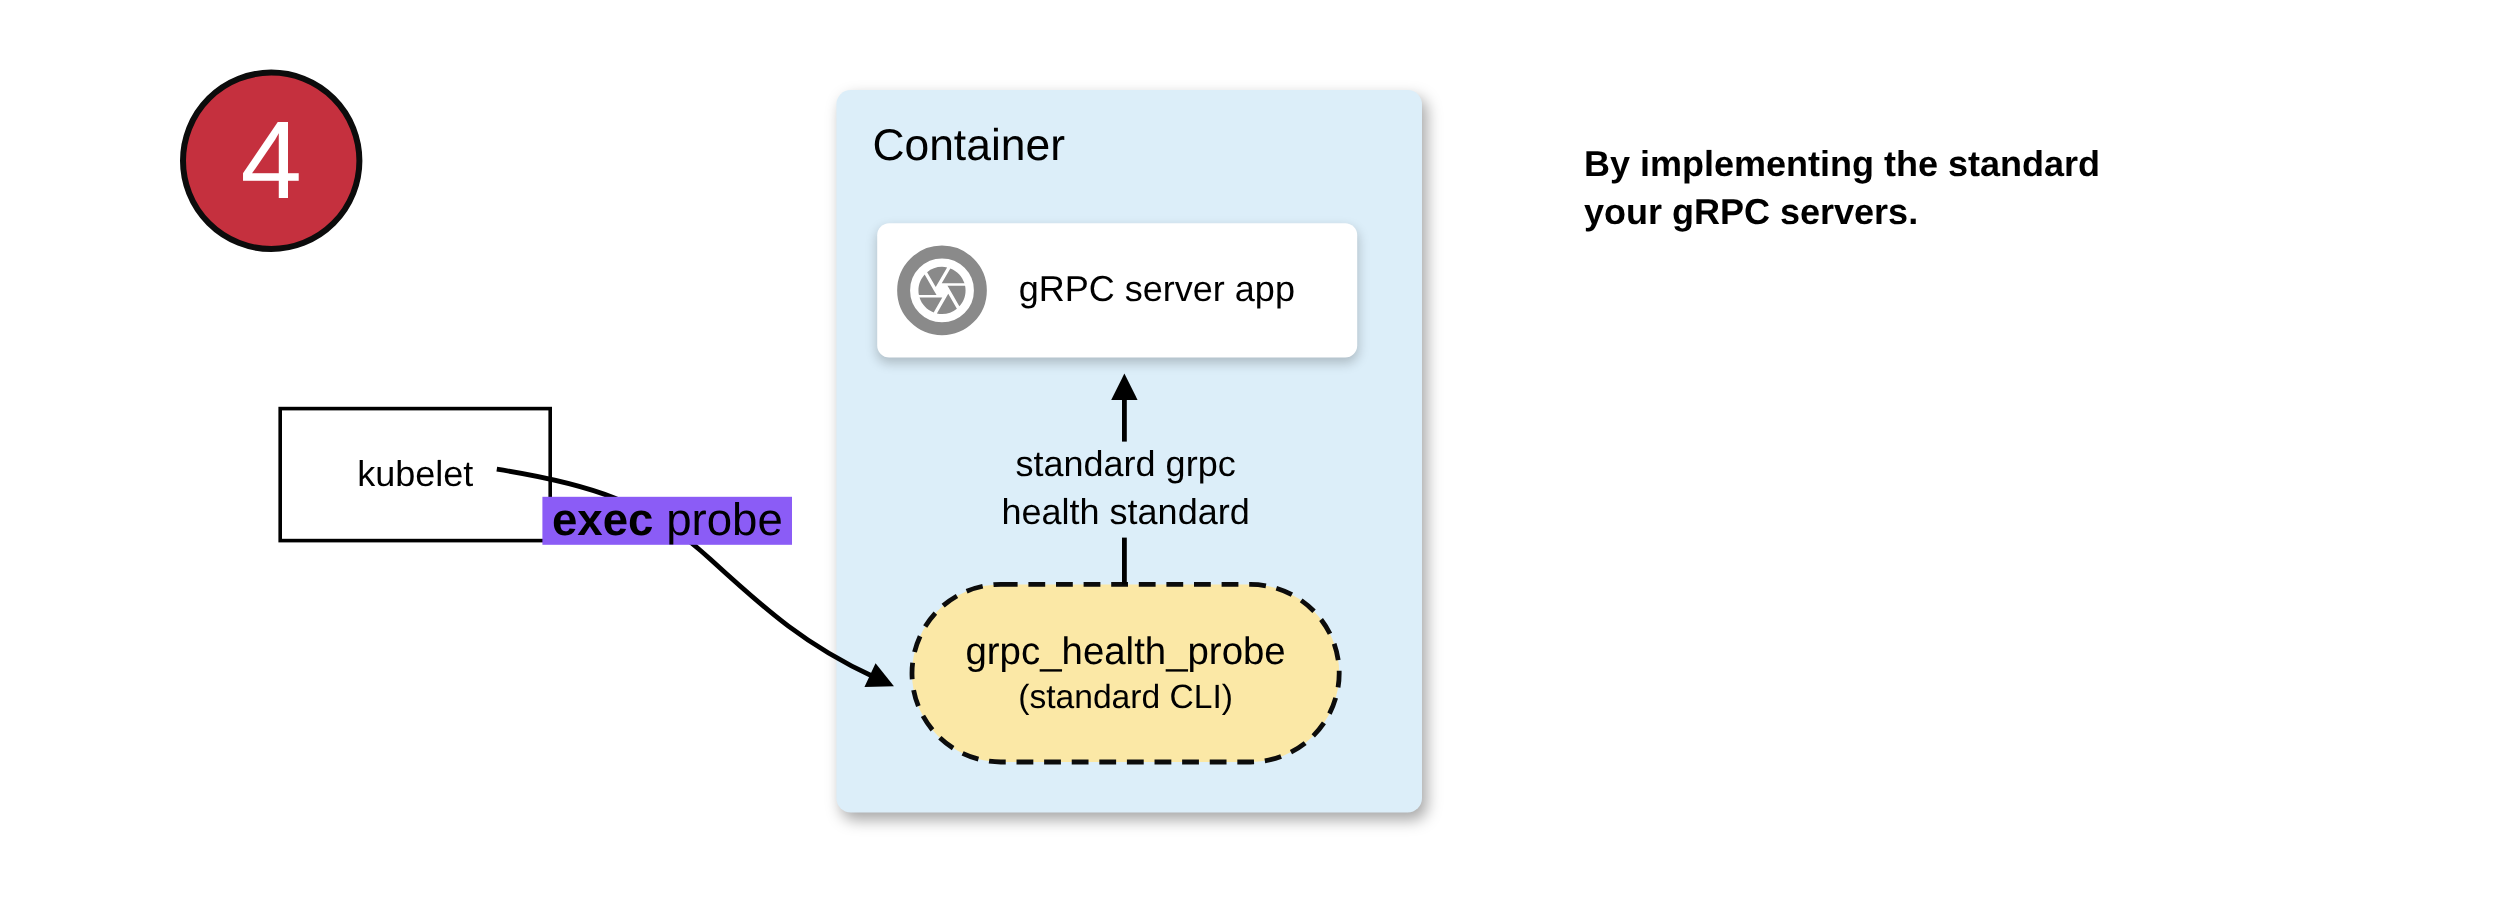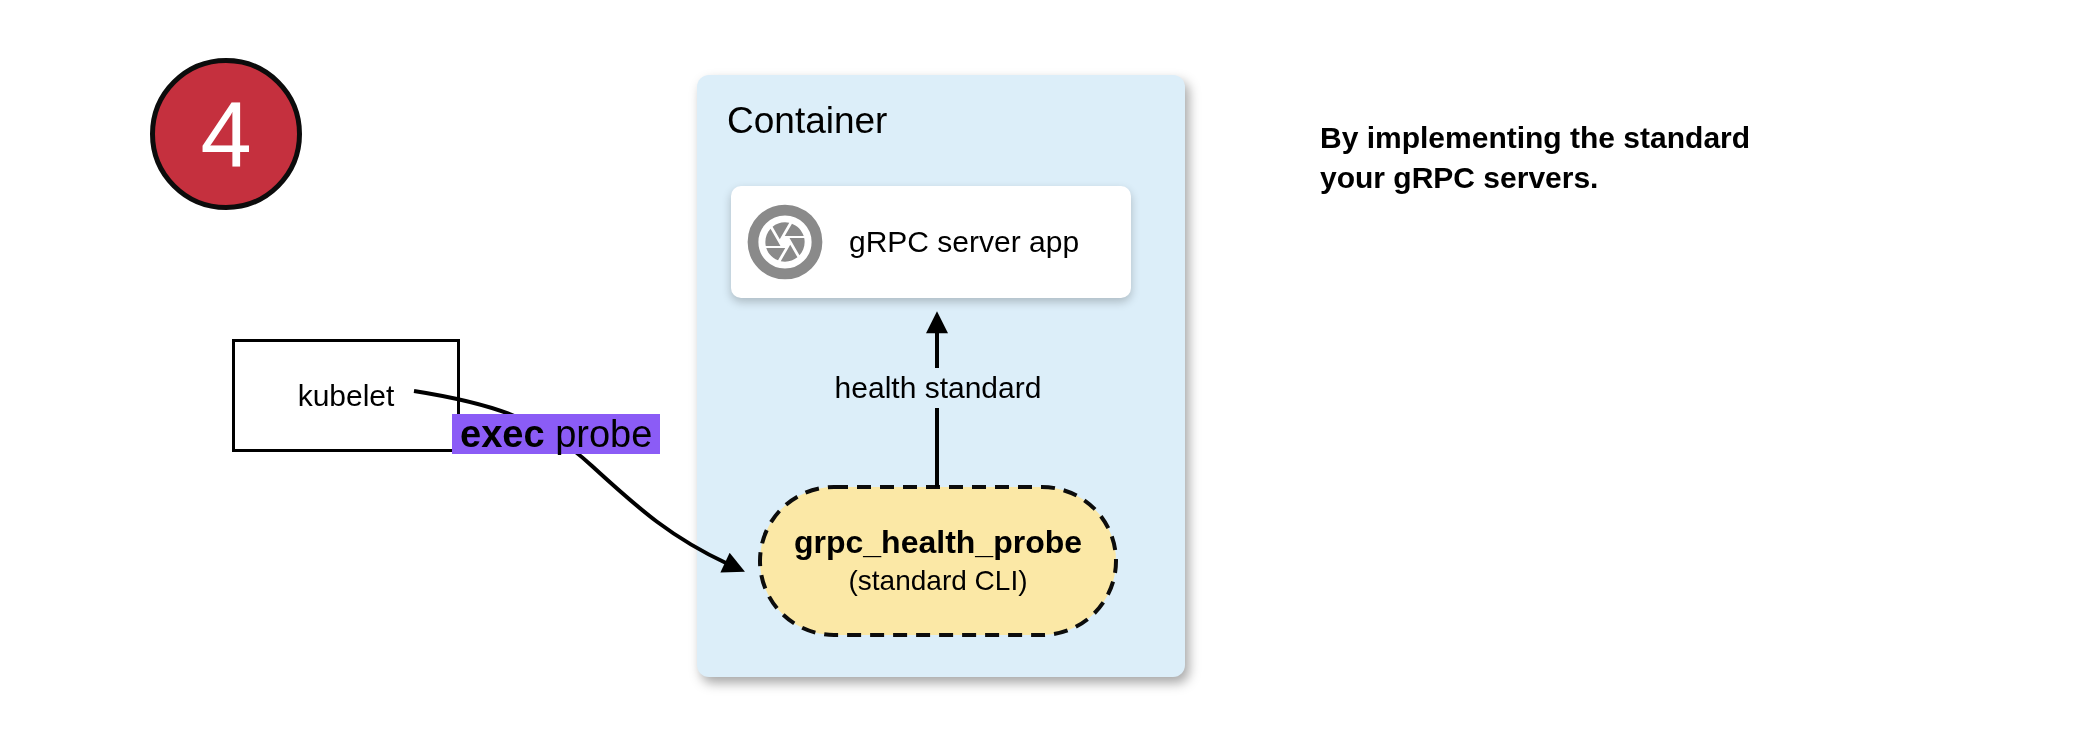--- a/index.html
+++ b/index.html
@@ -45,21 +45,21 @@
   .server-box .label{font-size:30px;margin-left:26px;}
   .aperture{width:76px;height:76px;flex:0 0 auto;}
   
   .overlay{position:absolute;left:0;top:0;z-index:2;pointer-events:none;}
   
   .probe-pill-text{
     position:absolute;left:758px;top:487px;width:360px;height:148px;z-index:3;
     display:flex;flex-direction:column;align-items:center;justify-content:center;
     text-align:center;
   }
-  .probe-pill-text .title{font-size:32px;font-weight:bold;line-height:40px;}
+  .probe-pill-text .title{font-size:32px;font-weight:normal;line-height:40px;}
   .probe-pill-text .subtitle{font-size:28px;line-height:38px;}
   
   .exec-label{
     position:absolute;left:452px;top:414px;z-index:3;
     background:#8b5cf6;padding:2px 8px;font-size:38px;line-height:36px;white-space:nowrap;
   }
   .exec-label .bold{font-weight:bold;}
   .exec-label .rest{margin-left:0.28em;}
   .protocol-label{
     position:absolute;left:820px;top:368px;width:236px;z-index:3;
@@ -114,19 +114,20 @@
 <div class="probe-pill-text">
   <span class="title">grpc_health_probe</span>
   <span class="subtitle">(standard CLI)</span>
 </div>
 
 <div class="exec-label">
   <span class="bold">exec</span><span class="rest">probe</span>
 </div>
 
 <div class="protocol-label">
+  <span>standard grpc</span>
   <span>health standard</span>
 </div>
 
 <div class="side-note">
   <span>By implementing the standard</span>
   <span>your gRPC servers.</span>
 </div>
 
 </body></html>

